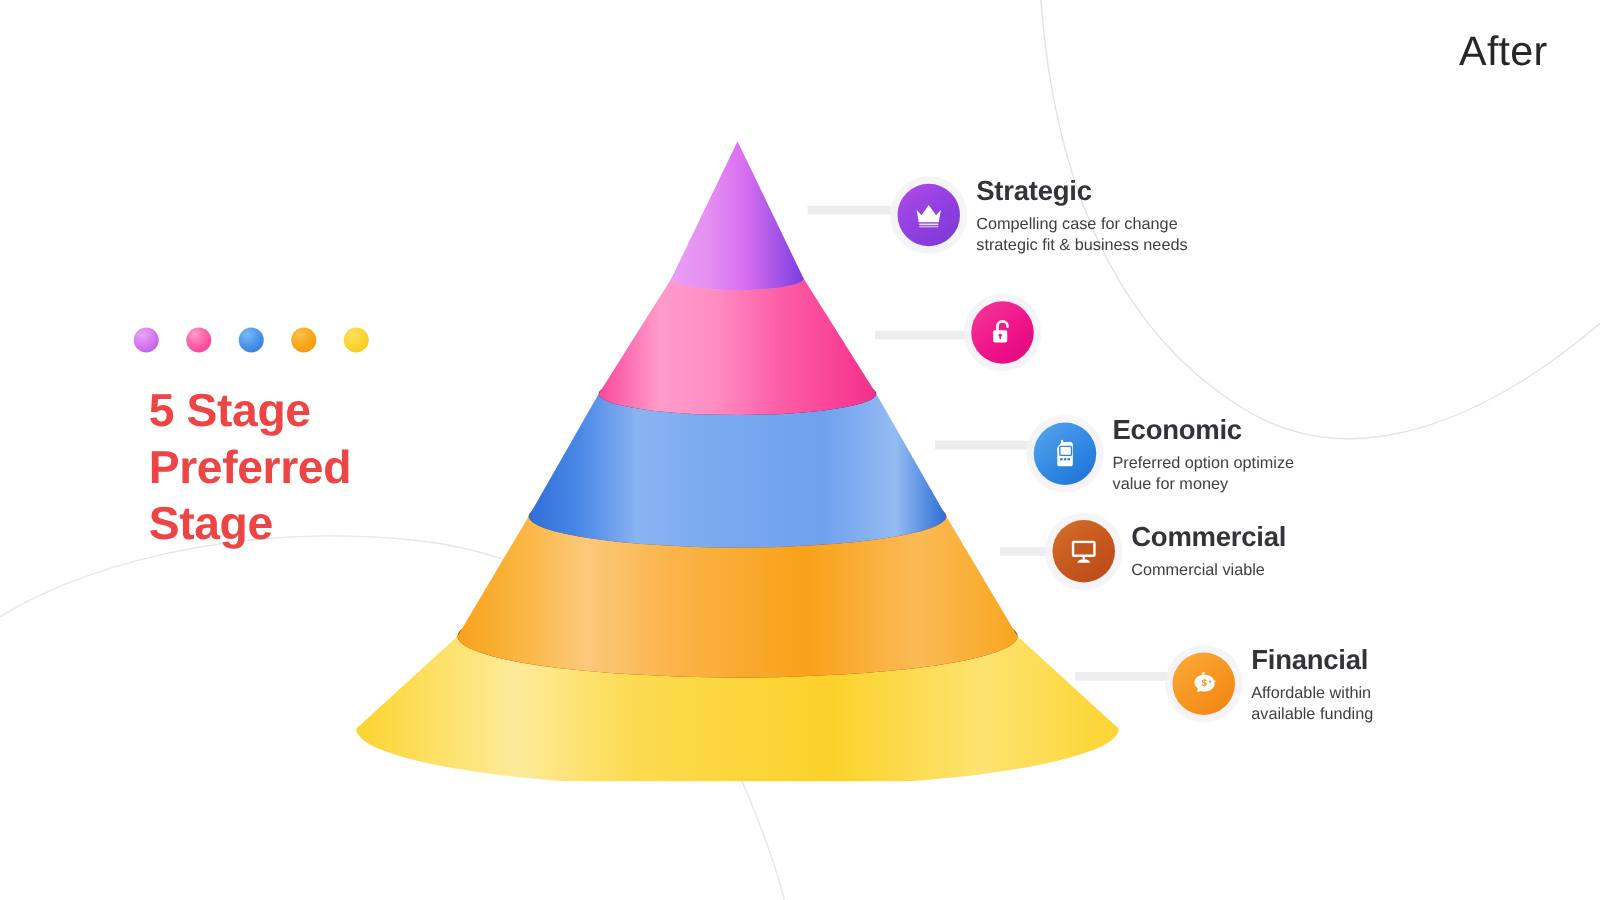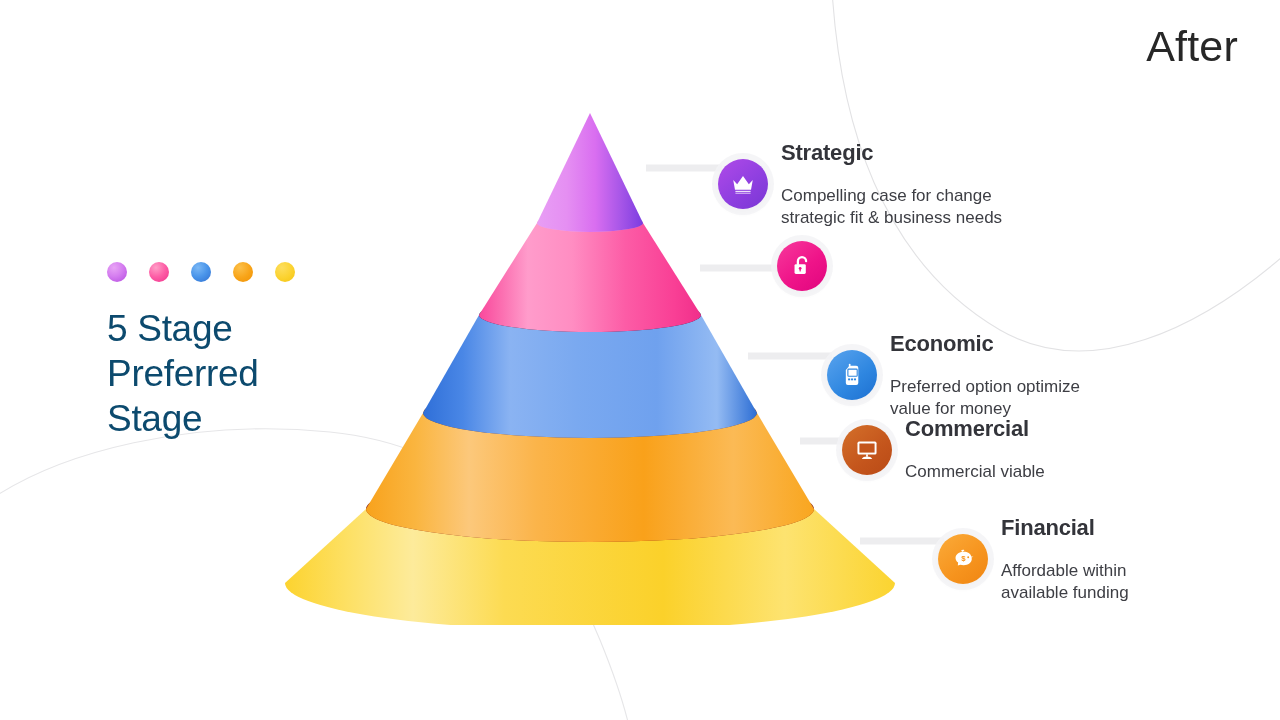--- a/index.html
+++ b/index.html
@@ -10,38 +10,38 @@
     position:relative;
   }
   #stage { position:absolute; inset:0; width:1280px; height:720px; }
 
   
   .bg-curves { position:absolute; inset:0; width:1280px; height:720px; z-index:0; }
 
   
   .after-label {
     position:absolute; right:42px; top:22px;
-    font-size:43px; font-weight:400; letter-spacing:.2px;
+    font-size:33px; font-weight:400; letter-spacing:.2px;
     color:#272727;
     z-index:6;
   }
 
   
   .title-block { position:absolute; left:107px; top:262px; z-index:6; width:300px; }
   .dots-row { display:flex; gap:22px; margin-bottom:24px; }
   .dot { width:20px; height:20px; border-radius:50%; display:block; }
   .dot.d1 { background:radial-gradient(circle at 35% 28%, #e8a4f5 0%, #d57ef0 45%, #b44ae0 100%); }
   .dot.d2 { background:radial-gradient(circle at 35% 28%, #ff9ec7 0%, #fd5ea6 48%, #f0308b 100%); }
   .dot.d3 { background:radial-gradient(circle at 35% 28%, #7bb8f5 0%, #4a95ea 48%, #2f6fd0 100%); }
   .dot.d4 { background:radial-gradient(circle at 35% 28%, #fcc04a 0%, #f8a316 55%, #ef9208 100%); }
   .dot.d5 { background:radial-gradient(circle at 35% 28%, #fdde5e 0%, #fbd22e 55%, #f3c311 100%); }
 
   .main-title {
-    font-size:37px; font-weight:normal; line-height:1.22;
-    color:#0c4a6e; letter-spacing:-.3px;
+    font-size:37px; font-weight:bold; line-height:1.22;
+    color:#ef4444; letter-spacing:-.3px;margin-left:12px;
   }
   .main-title span { display:block; }
 
   
   .cone-wrap { position:absolute; left:260px; top:95px; width:680px; height:530px; z-index:2; }
 
   
   .callout { position:absolute; display:flex; align-items:center; z-index:7; }
   .badge {
     width:50px; height:50px; border-radius:50%;
@@ -49,22 +49,22 @@
     display:flex; align-items:center; justify-content:center;
     box-shadow:0 0 0 6px rgba(243,243,246,.85), 0 2px 6px rgba(0,0,0,.13);
   }
   .badge svg { width:26px; height:26px; display:block; }
   .callout-text { margin-left:13px; }
   .callout-title {
     font-size:22px; font-weight:bold; color:#33343a;
     line-height:1.15; letter-spacing:-.2px; white-space:nowrap;
   }
   .callout-desc {
-    font-size:17px; color:#3d3e44; line-height:1.28;
-    margin-top:20px; white-space:pre-line;
+    font-size:13px; color:#3d3e44; line-height:1.28;
+    margin-top:6px; white-space:pre-line;
   }
 
   
   .bg-strategic   { background:linear-gradient(140deg,#b04ae8 0%,#8f3fe0 55%,#7a37d4 100%); }
   .bg-management  { background:linear-gradient(140deg,#f73a9c 0%,#ef1489 55%,#e0057e 100%); }
   .bg-economic    { background:linear-gradient(140deg,#5aa4ee 0%,#2e86e0 60%,#1d6fd0 100%); }
   .bg-commercial  { background:linear-gradient(140deg,#d4702a 0%,#c4551c 60%,#b94a16 100%); }
   .bg-financial   { background:linear-gradient(140deg,#fbab3a 0%,#f6931d 60%,#ef8512 100%); }
 
   

